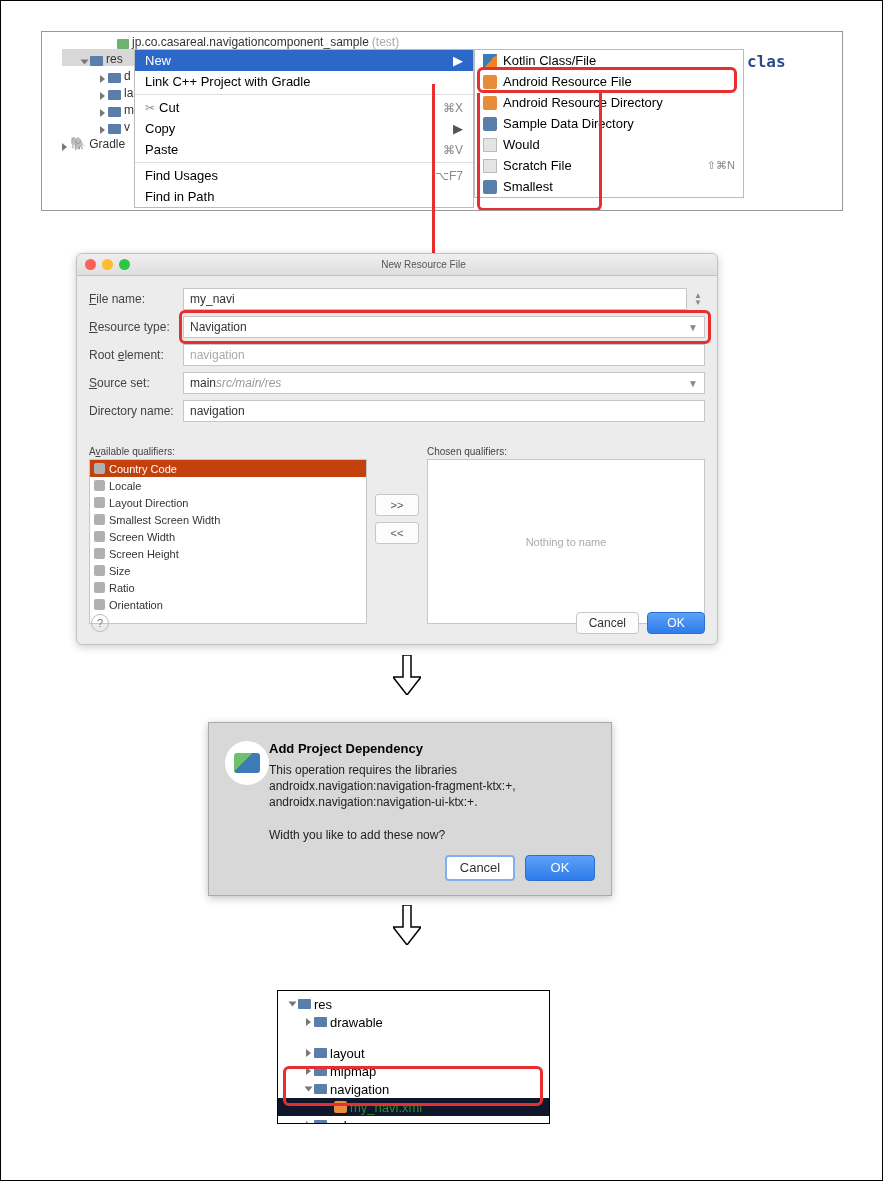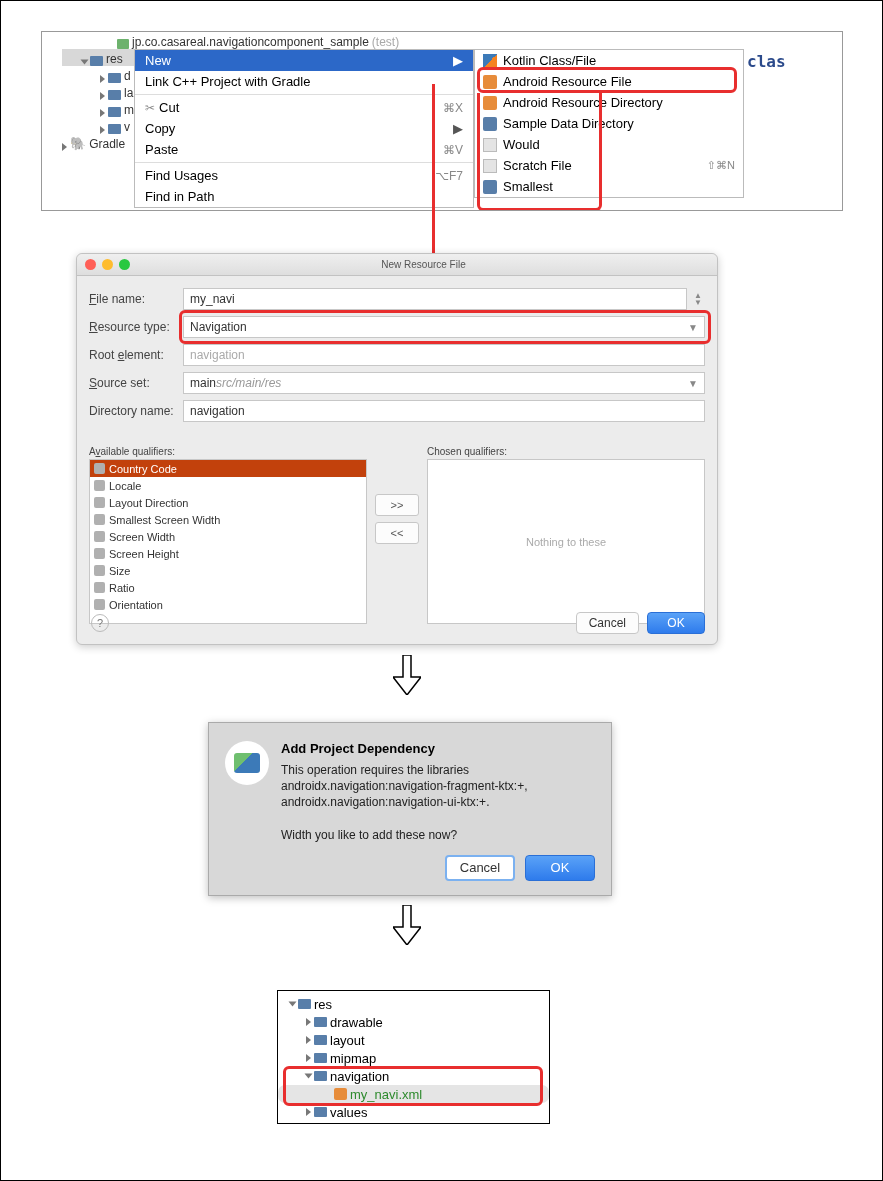--- a/index.html
+++ b/index.html
@@ -78,35 +78,35 @@
 .mac-btn { height:22px; min-width:58px; border-radius:4px; font-size:12px; display:flex; align-items:center; justify-content:center; padding:0 12px; }
 .mac-btn.def { background:#fcfcfc; border:1px solid #c7c7c7; color:#333; }
 .mac-btn.pri { background:linear-gradient(#5aa2f7,#2e7bec); color:#fff; border:1px solid #2a6fd6; }
 
 
 .open-arrow { position:absolute; width:28px; height:40px; left:392px; }
 .open-arrow svg { width:100%; height:100%; }
 
 
 .panel3 { position:absolute; left:207px; top:721px; width:404px; border:1px solid #aaa; background:#d8d8d8; padding:18px 16px 14px; font-size:12px; box-shadow:0 2px 8px rgba(0,0,0,.25); }
-.p3-row { display:flex; gap:12px; }
+.p3-row { display:flex; gap:0; }
 .p3-icon { width:44px; height:44px; background:#fff; border-radius:50%; display:flex; align-items:center; justify-content:center; font-size:20px; color:#2a62b8; font-weight:bold; flex-shrink:0; }
 .p3-icon::before { content:''; width:26px; height:20px; background:linear-gradient(135deg,#6fbf6f 40%,#3c7ab8 40%); border-radius:3px; }
 .p3-body { flex:1; }
 .p3-title { font-weight:bold; margin-bottom:6px; font-size:13px; }
 .p3-txt { line-height:1.35; color:#222; }
 .p3-btns { display:flex; gap:10px; justify-content:flex-end; margin-top:12px; }
 .p3-btn { height:26px; min-width:70px; border-radius:4px; display:flex; align-items:center; justify-content:center; font-size:13px; }
 .p3-btn.cancel { background:#fff; border:2px solid #7bb1f0; color:#333; }
 .p3-btn.ok { background:linear-gradient(#5aa2f7,#2e7bec); color:#fff; border:1px solid #2a6fd6; }
 
 
 .panel4 { position:absolute; left:276px; top:989px; width:273px; height:134px; border:1px solid #000; background:#fff; font-size:13px; padding-top:4px; overflow:hidden; }
 .p4-row { height:18px; display:flex; align-items:center; gap:3px; }
-.p4-row.sel { background:#e5e5e5;border-radius:7px; }
+.p4-row.sel { background:#0f172a; }
 .expfile { color:#2d8a2d; }
 .rb4 { position:absolute; border:3px solid #e82e2e; border-radius:6px; pointer-events:none; }
 .notop { border-top:none !important; border-top-left-radius:0; border-top-right-radius:0; }
 </style>
 </head>
 <body>
 
 <div class="panel1">
   <div class="p1-tree">
     <div class="tree-row" style="padding-left:55px;">
@@ -310,21 +310,21 @@
           </div>
         </div>
     </div>
     <div class="qmid">
       <div class="qbtn">&gt;&gt;</div>
       <div class="qbtn">&lt;&lt;</div>
     </div>
     <div class="qcol">
       <div class="qcol-label">Chosen qualifiers:</div>
       <div class="chosen-empty">
-          <span>Nothing to these</span>
+          <span>Nothing to name</span>
         </div>
     </div>
   </div>
 
   <div class="dlg-help">?</div>
   <div class="dlg-btns">
     <div class="mac-btn def">Cancel</div>
     <div class="mac-btn pri">OK</div>
   </div>
 </div>
@@ -365,21 +365,21 @@
       <span class="tri down"></span>
       <span class="folder-ico"></span> 
       <span>res</span>
     </div>
   <div id="p4items">
       <div class="p4-row" style="padding-left: 28px;">
         <span class="tri "></span>
         <span class="folder-ico"></span> 
         <span>drawable</span>
       </div>
-      <div class="p4-row" style="padding-left: 28px;">
+      <div class="p4-row" style="padding-left: 28px; margin-top: 13px;">
         <span class="tri "></span>
         <span class="folder-ico"></span> 
         <span>layout</span>
       </div>
       <div class="p4-row" style="padding-left: 28px;">
         <span class="tri "></span>
         <span class="folder-ico"></span> 
         <span>mipmap</span>
       </div>
       <div class="p4-row" style="padding-left: 28px;">

